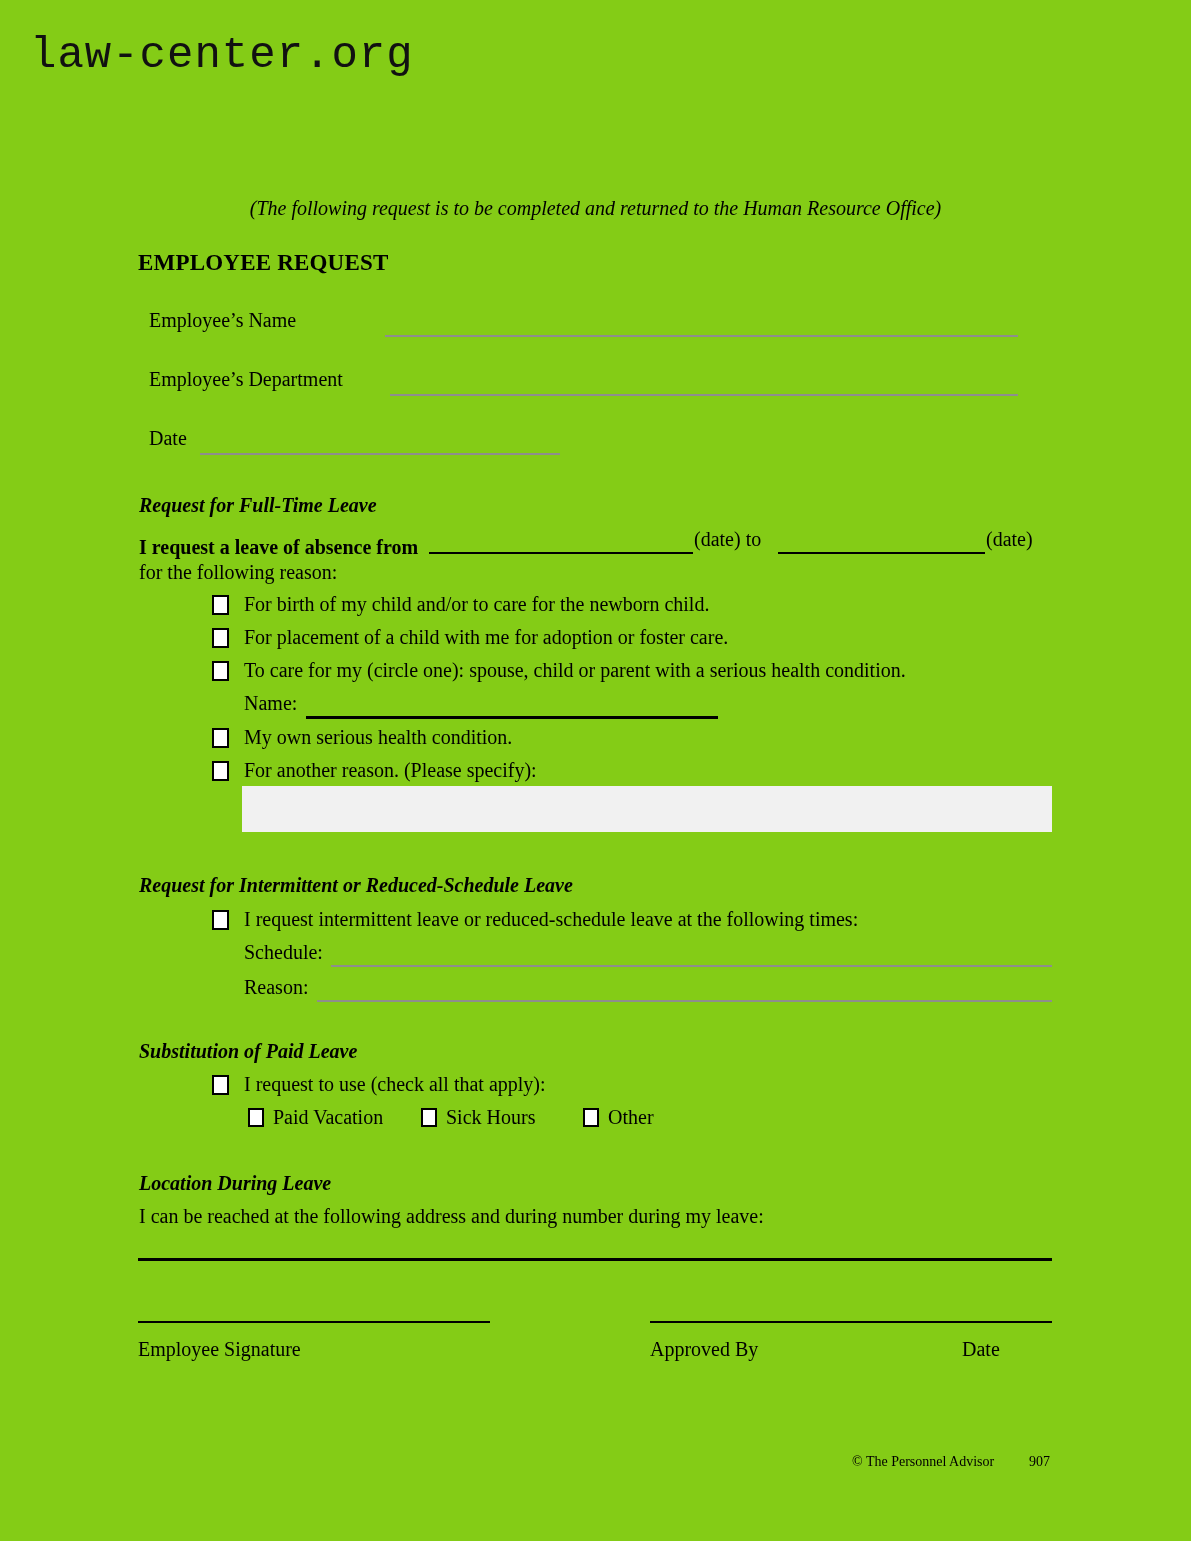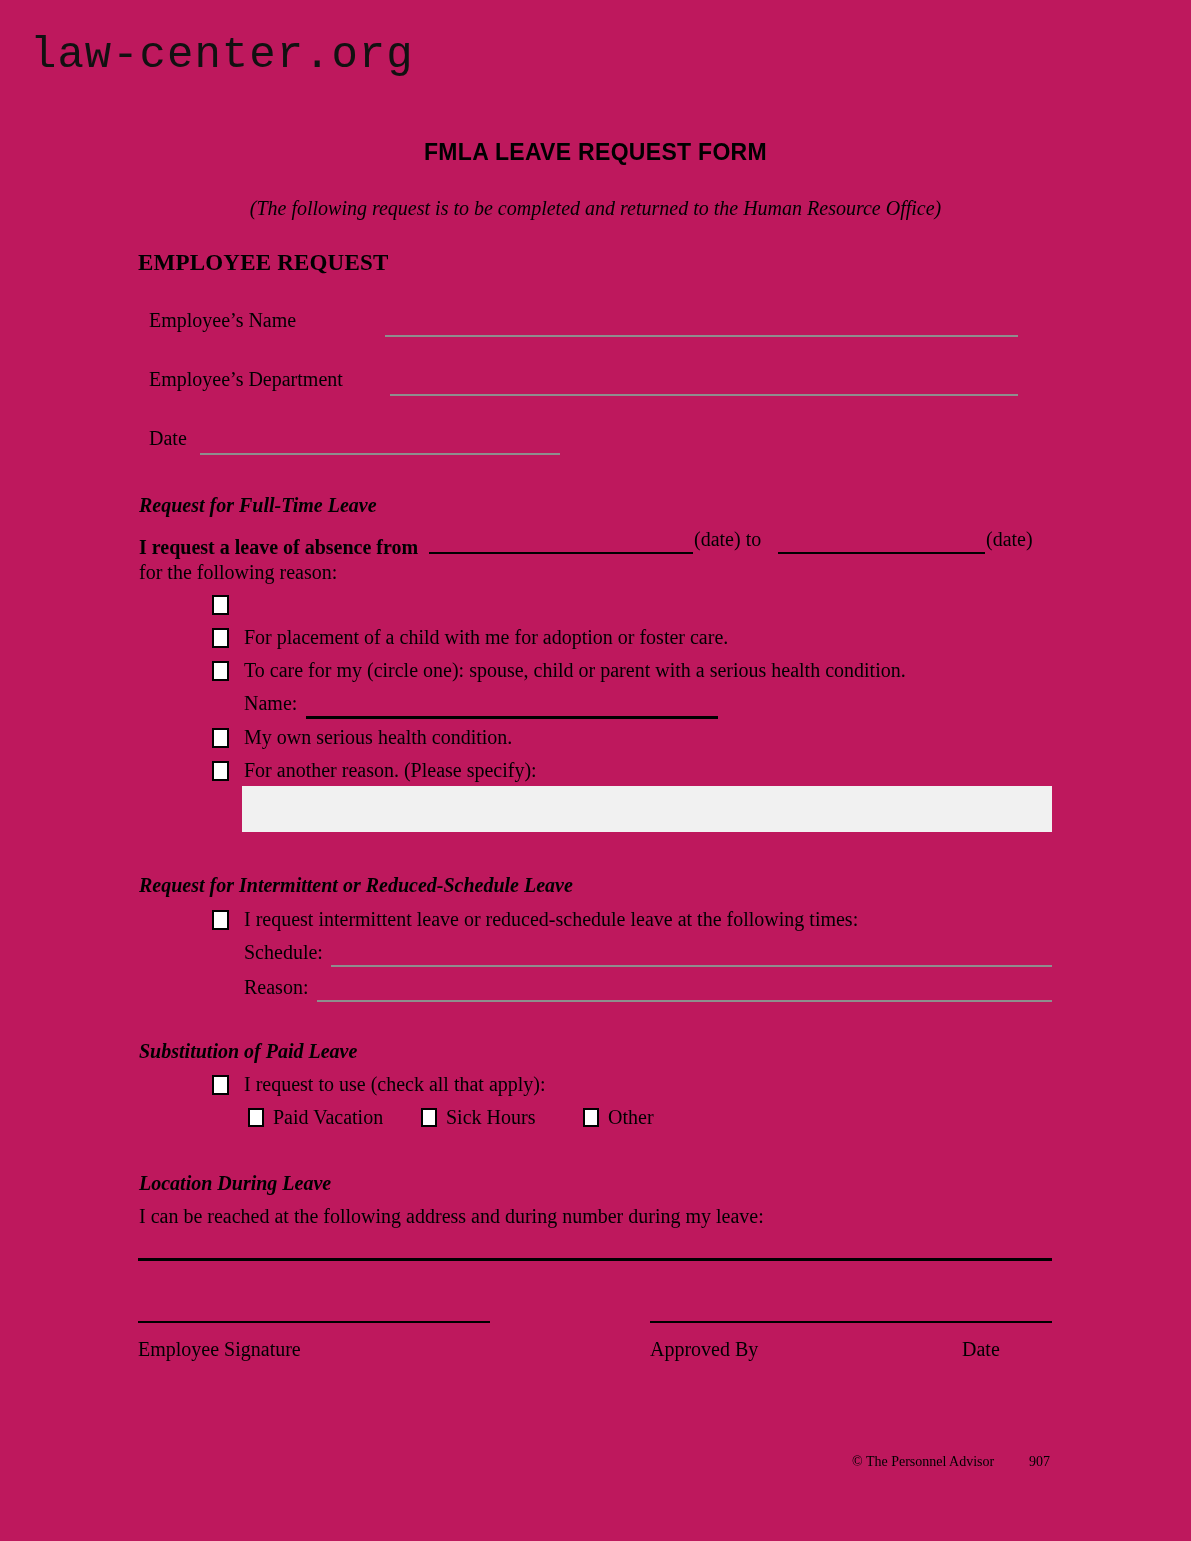--- a/index.html
+++ b/index.html
@@ -4,21 +4,21 @@
 <style>
   html, body {
     margin: 0;
     padding: 0;
     background: #ffffff;
   }
   .page {
     position: relative;
     width: 1191px;
     height: 1541px;
-    background: #be185d;
+    background: #84cc16;
     overflow: hidden;
     font-family: "Liberation Serif", "DejaVu Serif", serif;
     color: #000000;
   }
 
   
   .site-header {
     position: absolute;
     left: 30px;
     top: 30px;
@@ -116,21 +116,20 @@
     font-size: 14px;
   }
 </style>
 </head>
 <body>
 
 <div class="page">
 
   <div class="site-header">law-center.org</div>
 
-  <div class="form-title">FMLA LEAVE REQUEST FORM</div>
 
   <div class="form-subtitle">(The following request is to be completed and returned to the Human Resource Office)</div>
 
   <div class="abs section-head-caps" style="left:138px; top:250px;">EMPLOYEE REQUEST</div>
 
   <div class="abs field-label" style="left:149px; top:309px;">Employee’s Name</div>
   <div class="rule rule-gray" style="left:385px; top:335px; width:633px;"></div>
 
   <div class="abs field-label" style="left:149px; top:368px;">Employee’s Department</div>
   <div class="rule rule-gray" style="left:390px; top:394px; width:628px;"></div>
@@ -146,20 +145,21 @@
 
   <div class="abs body-text" style="left:694px; top:528px;text-align:center;">(date) to</div>
 
   <div class="rule rule-black" style="left:778px; top:552px; width:207px;"></div>
 
   <div class="abs body-text" style="left:986px; top:528px;">(date)</div>
 
   <div class="abs body-text" style="left:139px; top:561px;">for the following reason:</div>
 
   <div class="cbox" style="left:212px; top:595px;"></div>
+  <div class="abs body-text" style="left:244px; top:593px;">For birth of my child and/or to care for the newborn child.</div>
 
   <div class="cbox" style="left:212px; top:628px;"></div>
   <div class="abs body-text" style="left:244px; top:626px;">For placement of a child with me for adoption or foster care.</div>
 
   <div class="cbox" style="left:212px; top:661px;"></div>
   <div class="abs body-text" style="left:244px; top:659px;">To care for my (circle one): spouse, child or parent with a serious health condition.</div>
 
   <div class="abs body-text" style="left:244px; top:692px;">Name:</div>
   <div class="rule rule-black" style="left:306px; top:716px; width:412px; height:3px;"></div>
 

